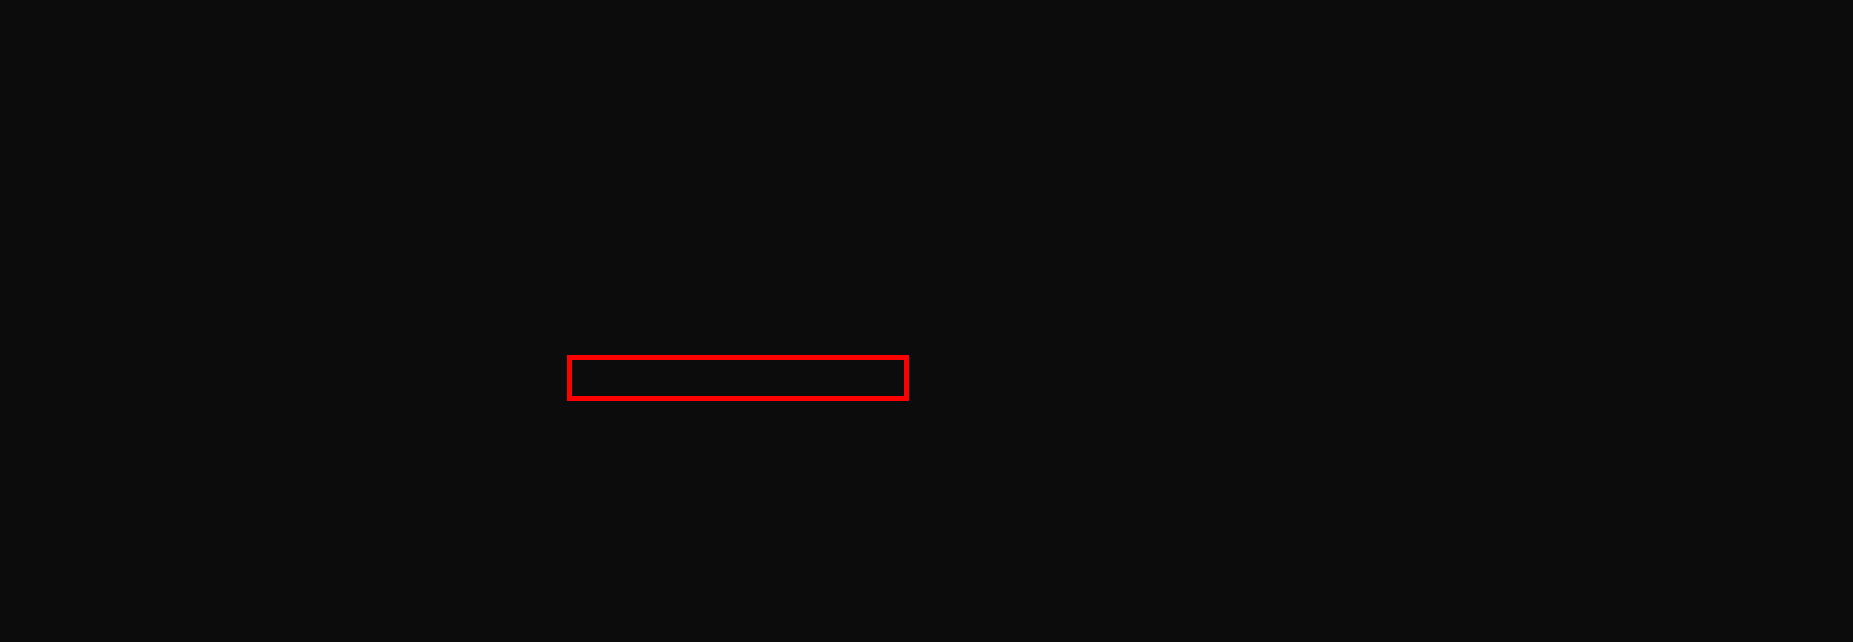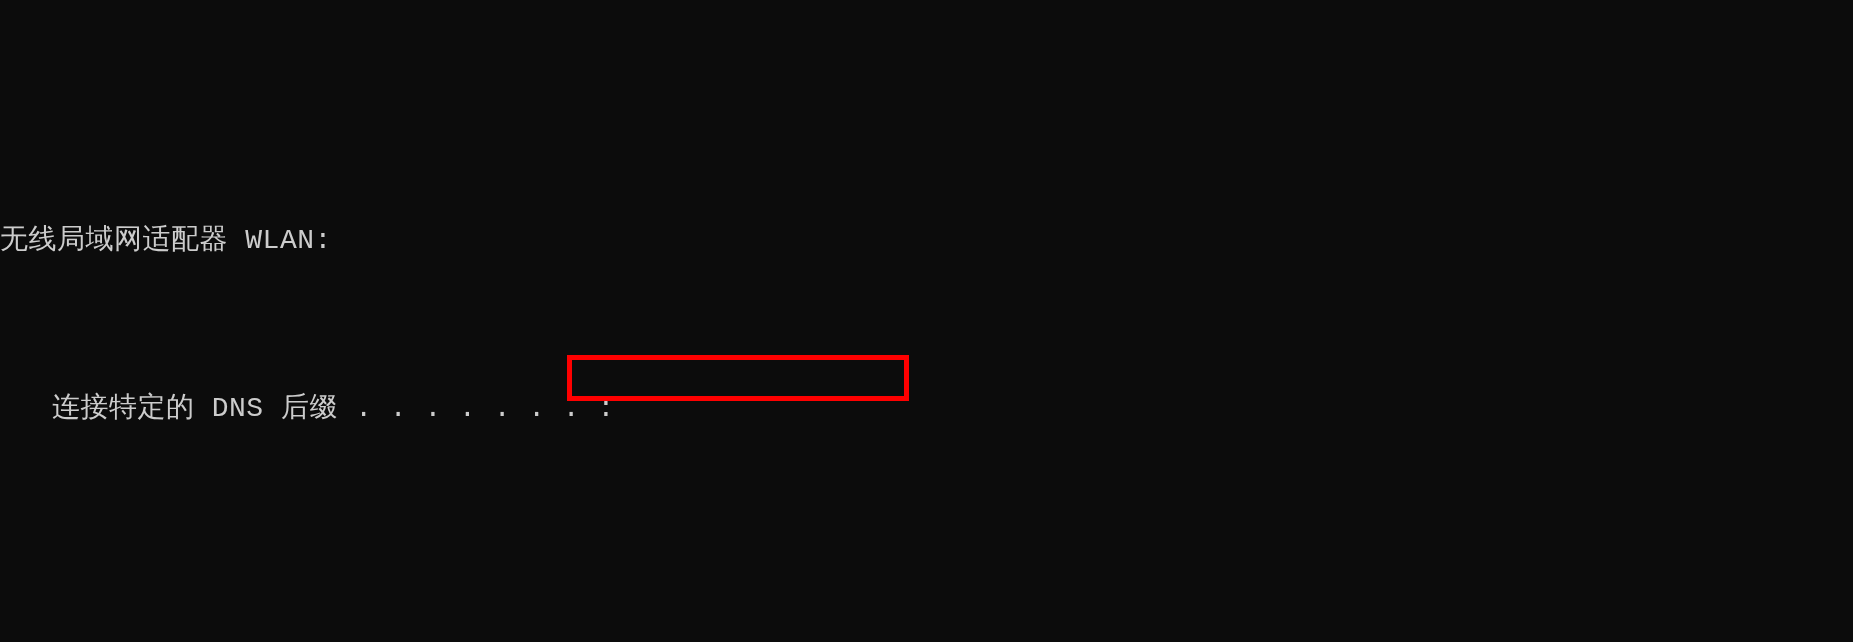--- a/index.html
+++ b/index.html
@@ -28,23 +28,21 @@
       border: 5px solid #ff0000;
       pointer-events: none;
     }
   </style>
 </head>
 <body>
 
 
 
 <div class="terminal-output">
-<div class="line">无线局域网适配器 WLAN:</div>
 <div class="line"> </div>
-<div class="line"><span>   连接特定的 DNS 后缀 . . . . . . . :</span><span></span></div>
 <div class="line"></div>
 
 
 
 
 
 
 <div class="highlight-box" id="highlight-box" style="top: 177px; left: 567px; width: 342px; height: 46px;"></div>
 </div>
 

